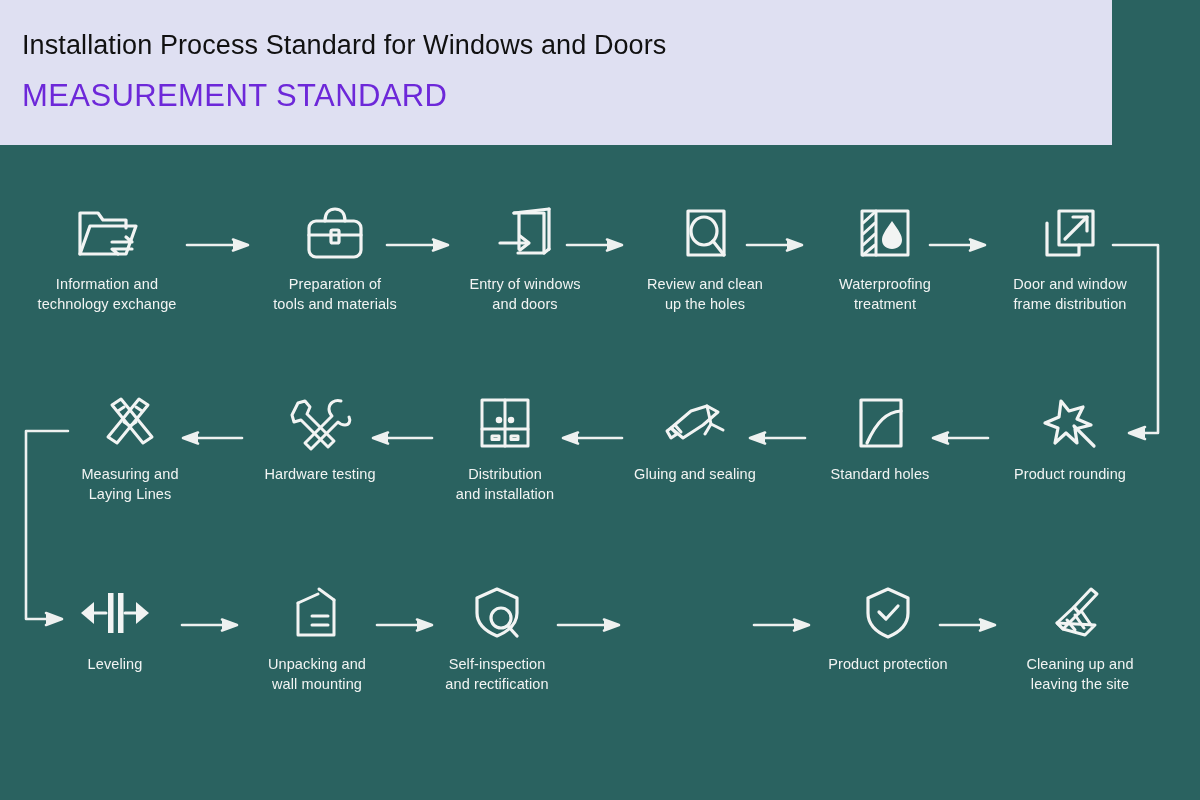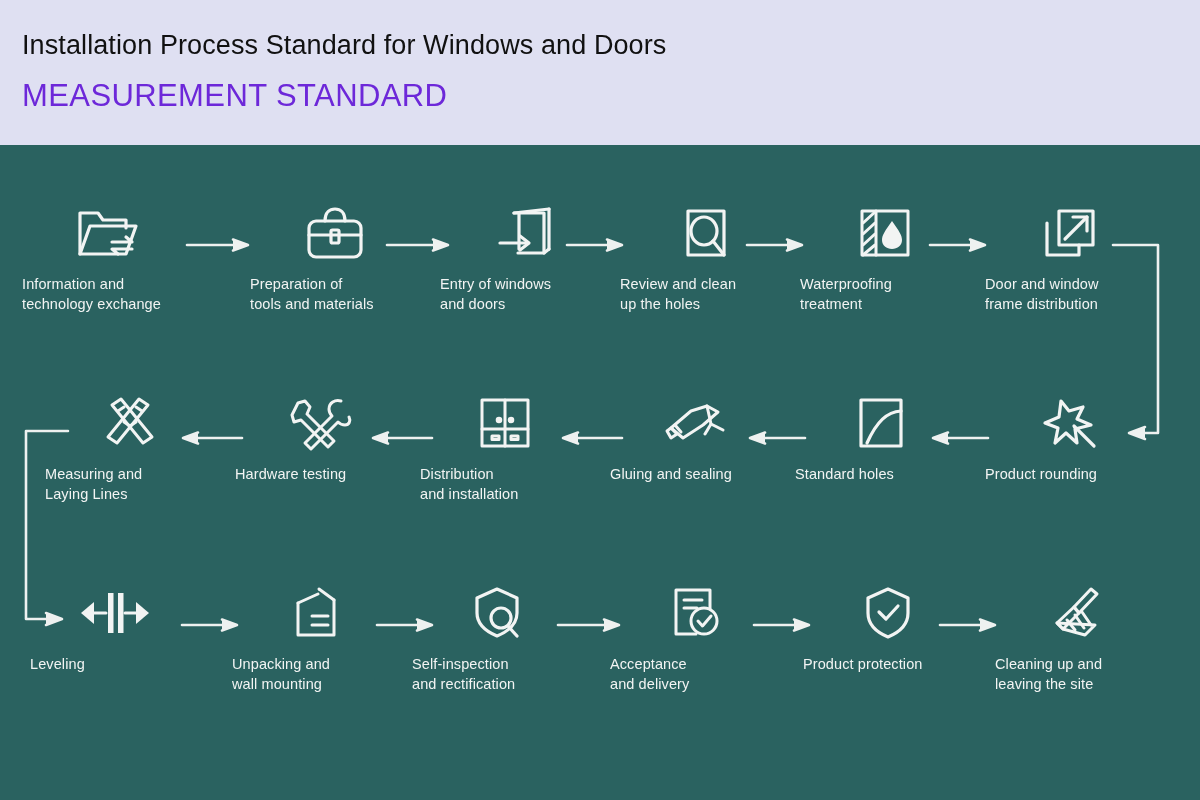--- a/index.html
+++ b/index.html
@@ -16,21 +16,21 @@
   #page {
     position: relative;
     width: 1200px;
     height: 800px;
   }
 
   
   #header {
     position: absolute;
     left: 0; top: 0;
-    width: 1200px;
+    width: 1112px;
     height: 145px;
     background: #dfe0f2;
     box-sizing: border-box;
   }
   #header-title {
     position: absolute;
     left: 22px;
     top: 30px;
     font-size: 27px;
     font-weight: 400;
@@ -57,20 +57,21 @@
     width: 1200px;
     height: 655px;
     background: #2a6260;
   }
 
   
   .step {
     position: absolute;
     width: 170px;
     box-sizing: border-box;
+    text-align: center;
   }
   .step-icon {
     width: 170px;
     height: 66px;
     display: flex;
     align-items: center;
     justify-content: center;
   }
   .step-icon svg {
     display: block;
@@ -376,33 +377,20 @@
         <svg width="58" height="56" viewBox="0 0 58 56" fill="none" stroke="#f2f4f3" stroke-width="3.2" stroke-linecap="round" stroke-linejoin="round">
           <path d="M29 4 L49 13 L49 28 C49 38 41 46 29 51 C17 46 9 38 9 28 L9 13 Z"></path>
           <circle cx="33" cy="33" r="10"></circle>
           <path d="M40 41 L49 51"></path>
         </svg>
       </div>
       <div class="step-label">Self-inspection
 and rectification</div>
     </div>
 
-    <div class="step" style="left:610px; top:435px;">
-      <div class="step-icon">
-        <svg width="58" height="56" viewBox="0 0 58 56" fill="none" stroke="#f2f4f3" stroke-width="3" stroke-linecap="round" stroke-linejoin="round">
-          <path d="M10 5 L44 5 L44 24 M10 5 L10 49 L30 49"></path>
-          <path d="M18 15 L36 15"></path>
-          <path d="M18 23 L31 23"></path>
-          <circle cx="38" cy="36" r="13"></circle>
-          <path d="M32 36 L36.5 41 L45 31"></path>
-        </svg>
-      </div>
-      <div class="step-label">Acceptance
-and delivery</div>
-    </div>
 
     <div class="step" style="left:995px; top:435px;">
       <div class="step-icon">
         <svg width="58" height="56" viewBox="0 0 58 56" fill="none" stroke="#f2f4f3" stroke-width="3" stroke-linecap="round" stroke-linejoin="round">
           <path d="M40 4 L46 9 L28 28 L23 22 Z"></path>
           <path d="M23 22 L28 28 L12 44 L6 38 Z"></path>
           <path d="M6 38 L12 44 L34 50 L44 40 Z"></path>
           <path d="M16 35 L24 45"></path>
           <path d="M24 30 L33 43"></path>
           <path d="M31 27 L40 40"></path>

